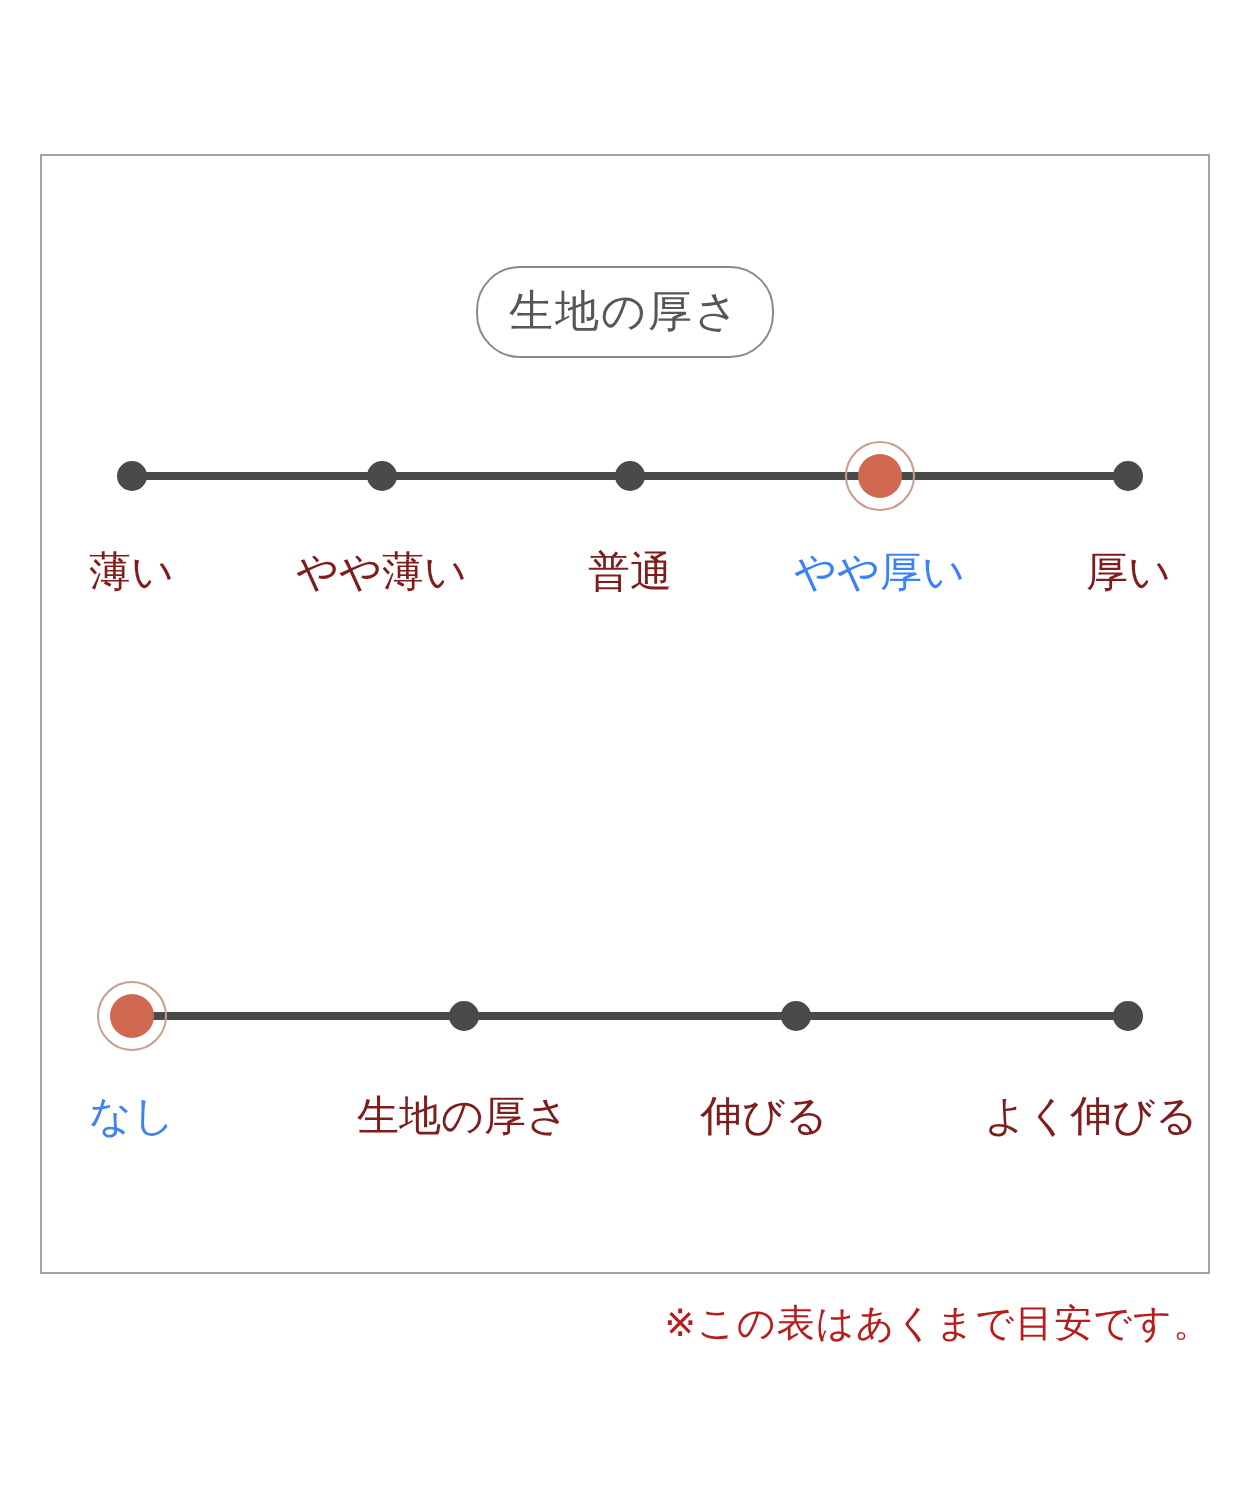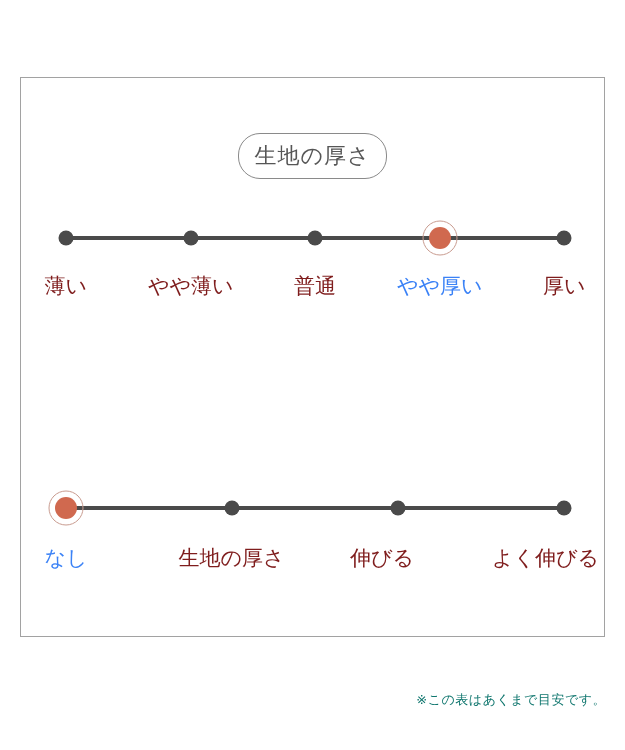--- a/index.html
+++ b/index.html
@@ -67,24 +67,23 @@
     position: absolute; top: 0;
     white-space: nowrap;
     font-size: 21px;
     color: #7f1d1d;
   }
   .scale-label.selected { font-weight: normal; color: #3b82f6; }
 
   .footnote {
     position: absolute;
     right: 19px; top: 649px;
-    font-size: 13px;
-    color: #0f766e;
+    font-size: 19px;
+    color: #b91c1c;
     letter-spacing: 0.5px;
-    margin-top: 42px;
   }
 </style>
 </head>
 <body>
 
 <div class="panel">
     <div class="pill-row" style="top: 55px;">
       <div class="pill">生地の厚さ</div>
     </div>
     <div class="scale" style="top: 160px;">

